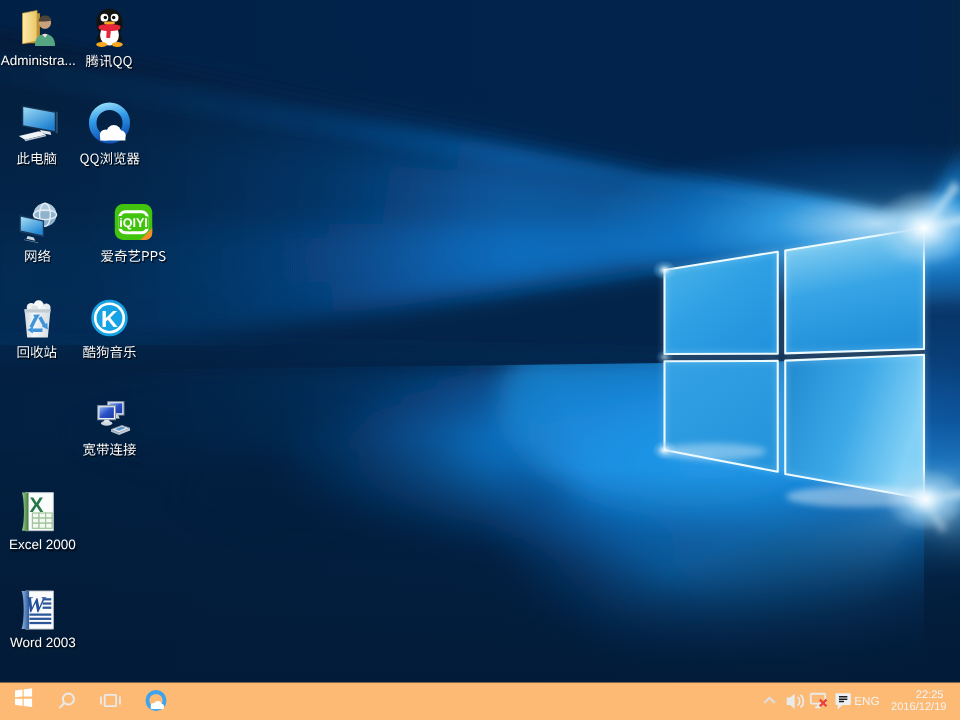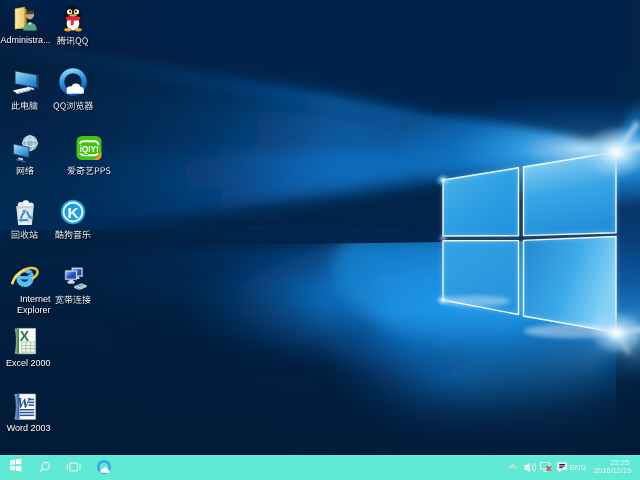--- a/index.html
+++ b/index.html
@@ -1,17 +1,17 @@
 <!DOCTYPE html>
 <html><head><meta charset="utf-8"><title>desktop</title>
 <style>
 html,body{margin:0;padding:0;background:#000;}
 #desk{position:relative;width:640px;height:480px;overflow:hidden;font-family:"Liberation Sans",sans-serif;}
 #wall{position:absolute;left:0;top:0;}
-#taskbar{position:absolute;left:0;top:455px;width:640px;height:25px;background:#5eead4;}
+#taskbar{position:absolute;left:0;top:455px;width:640px;height:25px;background:#fdba74;}
 #taskbar svg{display:block;}
 .icon{position:absolute;text-align:right;}
 .icon svg.art{display:block;margin:0 auto;}
 .lbl{margin-top:1px;font-size:9px;line-height:11px;color:#fff;text-shadow:0.8px 1px 1.2px rgba(0,0,0,0.9);}
 .lblsvg{display:block;margin:1px auto 0;}
 </style></head>
 <body>
 <div id="desk">
 <svg id="wall" width="640" height="455" viewBox="0 0 640 455">
 <defs>
@@ -286,32 +286,20 @@
 <polygon points="12.9,21.8 12.9,26.4 9.3,23.9"></polygon>
 </g>
 </svg>
       <svg class="lblsvg" width="31" height="12" viewBox="0 0 31 12">
 <g transform="translate(2.0,9)">
           <path d="M3.4 -4.5H5.6V-2.4H3.4ZM2.7 -5.1V-1.8H6.2V-5.1ZM0.7 -7.2V0.7H1.4V0.2H7.6V0.7H8.3V-7.2ZM1.4 -0.4V-6.5H7.6V-0.4Z M14.3 -5.2H16.2C16.1 -4.0 15.8 -3.0 15.3 -2.2C14.9 -3.1 14.5 -4.0 14.2 -5.0ZM14.2 -7.6C13.9 -6.0 13.5 -4.5 12.7 -3.6C12.8 -3.5 13.1 -3.2 13.2 -3.0C13.4 -3.4 13.7 -3.8 13.9 -4.2C14.2 -3.2 14.5 -2.4 15.0 -1.6C14.4 -0.9 13.7 -0.3 12.8 0.2C13.0 0.3 13.2 0.6 13.3 0.7C14.1 0.3 14.8 -0.3 15.3 -1.0C15.9 -0.3 16.5 0.3 17.2 0.7C17.3 0.5 17.5 0.3 17.7 0.1C16.9 -0.2 16.3 -0.9 15.7 -1.6C16.3 -2.6 16.7 -3.7 16.9 -5.2H17.6V-5.8H14.5C14.7 -6.3 14.8 -6.9 14.9 -7.5ZM9.8 -0.9C10.0 -1.0 10.3 -1.2 11.9 -1.8V0.7H12.6V-7.4H11.9V-2.4L10.5 -2.0V-6.6H9.9V-2.1C9.9 -1.8 9.7 -1.6 9.5 -1.5C9.7 -1.4 9.8 -1.1 9.8 -0.9Z M18.5 -5.9V-5.2H22.0V-5.9ZM18.9 -4.7C19.1 -3.7 19.3 -2.4 19.3 -1.5L19.9 -1.6C19.8 -2.5 19.6 -3.8 19.4 -4.8ZM19.6 -7.3C19.8 -6.9 20.1 -6.3 20.2 -6.0L20.8 -6.2C20.7 -6.5 20.4 -7.1 20.2 -7.5ZM21.0 -4.9C20.9 -3.8 20.6 -2.2 20.4 -1.3C19.6 -1.1 18.9 -1.0 18.4 -0.9L18.6 -0.2C19.5 -0.4 20.8 -0.7 22.0 -1.0L21.9 -1.7L21.0 -1.4C21.2 -2.4 21.4 -3.8 21.6 -4.8ZM22.2 -3.3V0.7H22.9V0.3H25.6V0.7H26.3V-3.3H24.4V-5.0H26.6V-5.7H24.4V-7.6H23.7V-3.3ZM22.9 -0.4V-2.6H25.6V-0.4Z" fill="#000" opacity="0.75" transform="translate(0.8,1)"></path>
 <path d="M3.4 -4.5H5.6V-2.4H3.4ZM2.7 -5.1V-1.8H6.2V-5.1ZM0.7 -7.2V0.7H1.4V0.2H7.6V0.7H8.3V-7.2ZM1.4 -0.4V-6.5H7.6V-0.4Z M14.3 -5.2H16.2C16.1 -4.0 15.8 -3.0 15.3 -2.2C14.9 -3.1 14.5 -4.0 14.2 -5.0ZM14.2 -7.6C13.9 -6.0 13.5 -4.5 12.7 -3.6C12.8 -3.5 13.1 -3.2 13.2 -3.0C13.4 -3.4 13.7 -3.8 13.9 -4.2C14.2 -3.2 14.5 -2.4 15.0 -1.6C14.4 -0.9 13.7 -0.3 12.8 0.2C13.0 0.3 13.2 0.6 13.3 0.7C14.1 0.3 14.8 -0.3 15.3 -1.0C15.9 -0.3 16.5 0.3 17.2 0.7C17.3 0.5 17.5 0.3 17.7 0.1C16.9 -0.2 16.3 -0.9 15.7 -1.6C16.3 -2.6 16.7 -3.7 16.9 -5.2H17.6V-5.8H14.5C14.7 -6.3 14.8 -6.9 14.9 -7.5ZM9.8 -0.9C10.0 -1.0 10.3 -1.2 11.9 -1.8V0.7H12.6V-7.4H11.9V-2.4L10.5 -2.0V-6.6H9.9V-2.1C9.9 -1.8 9.7 -1.6 9.5 -1.5C9.7 -1.4 9.8 -1.1 9.8 -0.9Z M18.5 -5.9V-5.2H22.0V-5.9ZM18.9 -4.7C19.1 -3.7 19.3 -2.4 19.3 -1.5L19.9 -1.6C19.8 -2.5 19.6 -3.8 19.4 -4.8ZM19.6 -7.3C19.8 -6.9 20.1 -6.3 20.2 -6.0L20.8 -6.2C20.7 -6.5 20.4 -7.1 20.2 -7.5ZM21.0 -4.9C20.9 -3.8 20.6 -2.2 20.4 -1.3C19.6 -1.1 18.9 -1.0 18.4 -0.9L18.6 -0.2C19.5 -0.4 20.8 -0.7 22.0 -1.0L21.9 -1.7L21.0 -1.4C21.2 -2.4 21.4 -3.8 21.6 -4.8ZM22.2 -3.3V0.7H22.9V0.3H25.6V0.7H26.3V-3.3H24.4V-5.0H26.6V-5.7H24.4V-7.6H23.7V-3.3ZM22.9 -0.4V-2.6H25.6V-0.4Z" fill="#fff"></path>
         </g>
       </svg>
     </div>
-<div class="icon" style="left:-1.5px;top:260.6px;width:52px">
-      <svg class="art" width="32" height="32" viewBox="0 0 32 32">
-<g fill="#55c0f4">
-<path d="M16 8.6 a8.7 8.7 0 1 0 8.7 8.7 h-4.6 a4.6 4.6 0 1 1 -1.2 -4.4 l5.1 -2 a8.7 8.7 0 0 0 -8 -2.3 Z"></path>
-<path d="M8.1 15.1 h16.4 v3.4 h-16.4 Z"></path>
-<path d="M23 11.2 a8.7 8.7 0 0 1 2 3.9 l-6.6 0 Z"></path>
-</g>
-<path d="M3.4 22.2 C6 13 16.4 6.3 23.6 7 c3.4 0.3 5.3 2.1 4.9 4.7 c-0.3 2 -2 3.8 -4.6 5.5" fill="none" stroke="#f3c33c" stroke-width="2.4" stroke-linecap="round"></path>
-<path d="M3.4 22.2 C5 16.6 9.8 11.5 15.3 8.9" fill="none" stroke="#ffd95e" stroke-width="2.4" stroke-linecap="round"></path>
-</svg>
-      <div class="lbl">Internet<br>Explorer</div>
-    </div>
 <div class="icon" style="left:-1.5px;top:325.2px;width:52px">
       <svg class="art" width="32" height="32" viewBox="0 0 32 32">
 <defs>
           <linearGradient id="xg" x1="0" y1="0" x2="1" y2="0">
             <stop offset="0" stop-color="#9ecf8f"></stop>
             <stop offset="1" stop-color="#3e7a3e"></stop>
           </linearGradient>
         </defs>
 <path d="M8 3.4 H26.6 V28.8 H8 Z" fill="#fbfcfc" stroke="#b9c2c8" stroke-width="0.6"></path>
 <path d="M5.6 3.4 H10 V28.8 H5.6 C7.4 24.2 7.4 8 5.6 3.4 Z" fill="url(#xg)"></path>

